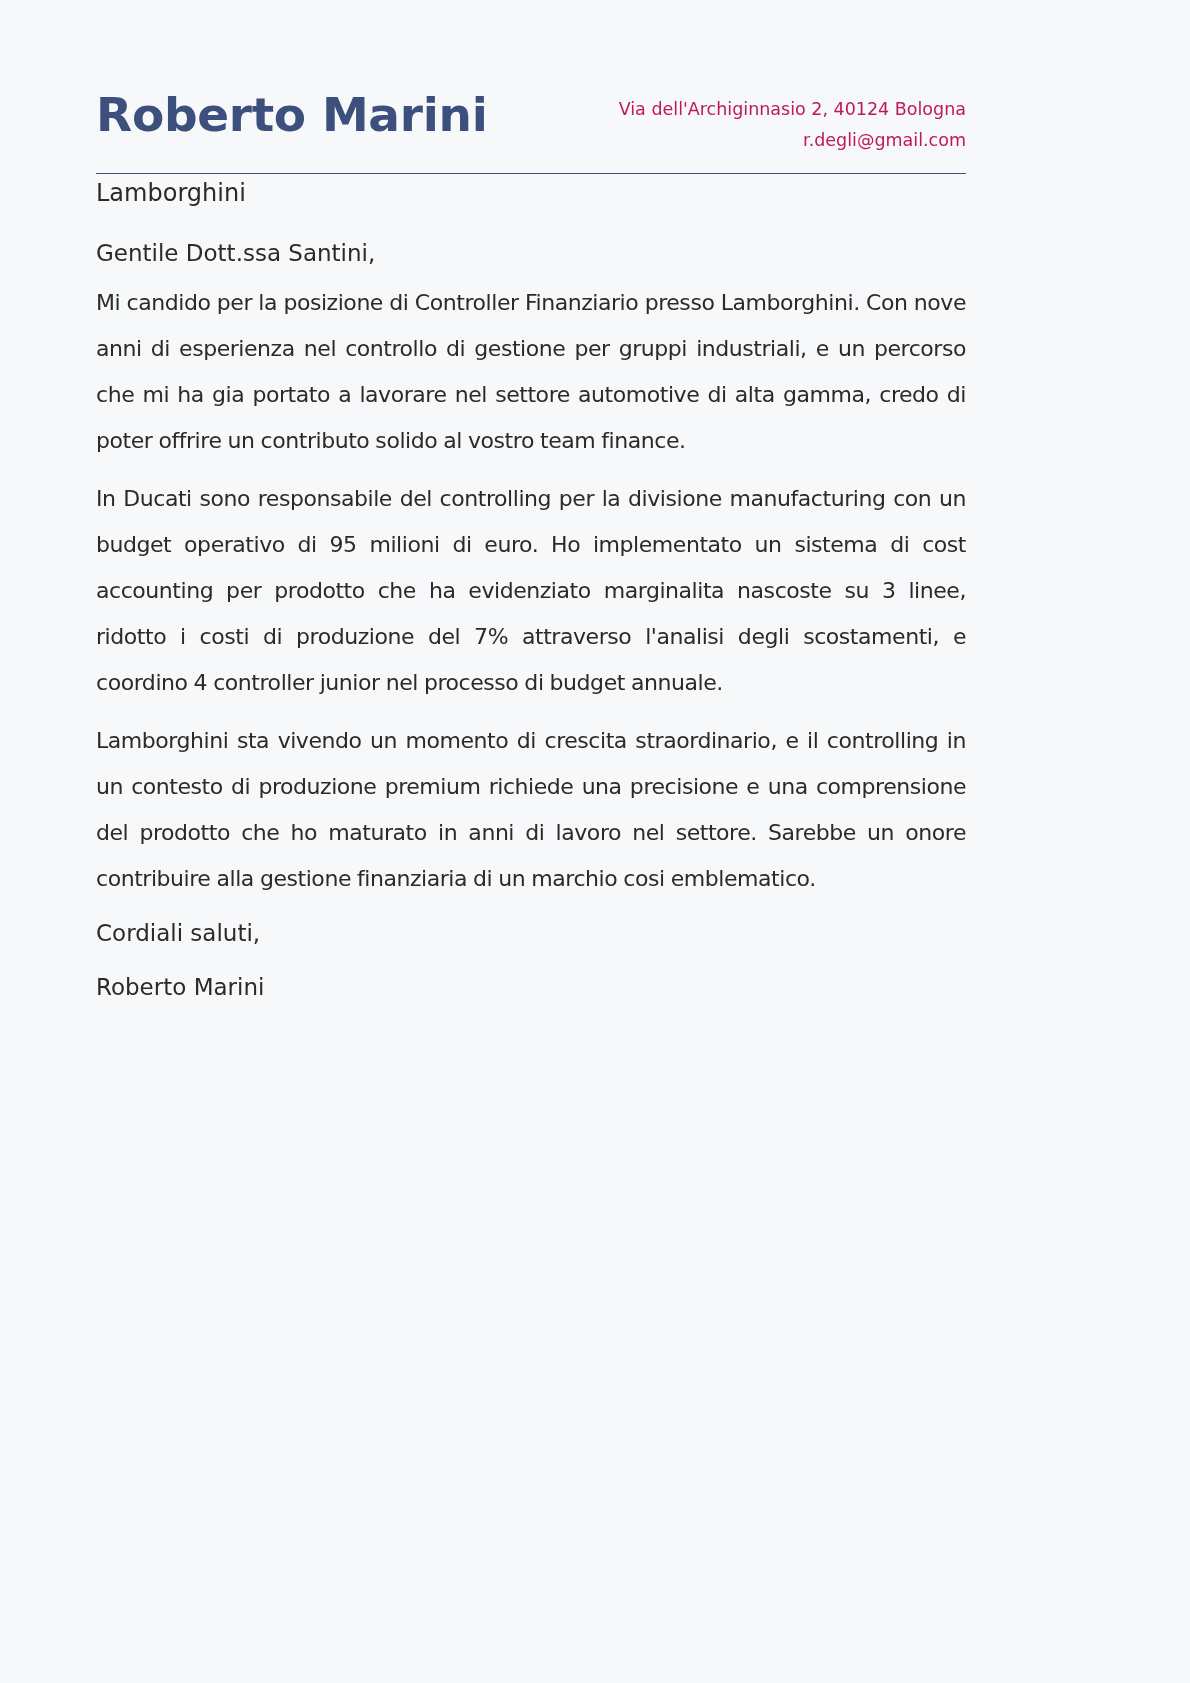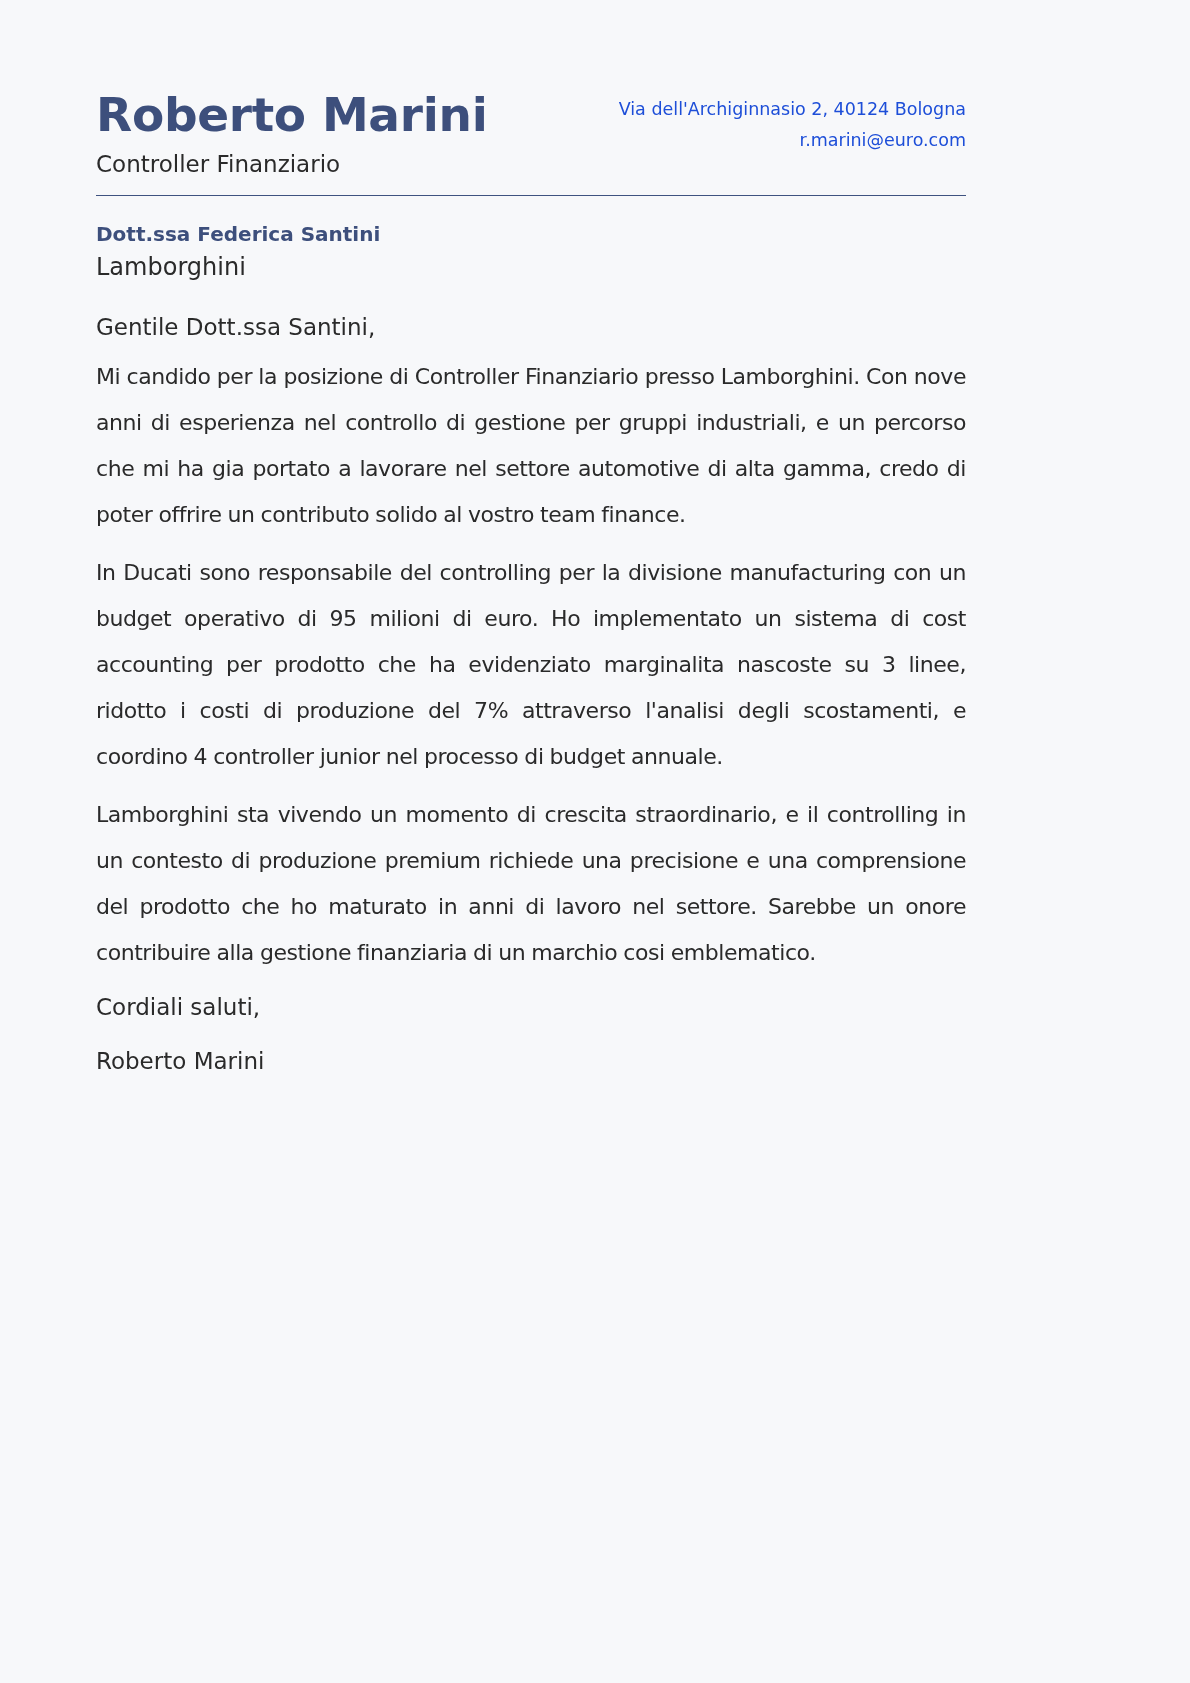--- a/index.html
+++ b/index.html
@@ -38,21 +38,21 @@
     .title {
       font-size: 23px;
       color: #2a2a2a;
       margin-top: 6px;
       line-height: 28px;
     }
     .contact {
       text-align: right;
       font-size: 17.5px;
       line-height: 31px;
-      color: #1d4ed8;
+      color: #be185d;
       padding-top: 8px;
     }
     .date {
       margin-top: 74px;
       font-size: 19px;
       line-height: 28px;
     }
     .recipient-name {
       margin-top: 24px;
       font-size: 20px;
@@ -89,30 +89,28 @@
       line-height: 30px;
     }
   </style>
 </head>
 <body>
 
 <div class="page">
   <header class="header">
     <div>
       <h1 class="name">Roberto Marini</h1>
-      <div class="title">Controller Finanziario</div>
     </div>
     <div class="contact">
       <div>Via dell'Archiginnasio 2, 40124 Bologna</div>
-      <div>r.marini@euro.com</div>
+      <div>r.degli@gmail.com</div>
     </div>
   </header>
 
 
-  <div class="recipient-name">Dott.ssa Federica Santini</div>
   <div class="recipient-company">Lamborghini</div>
 
   <div class="salutation">Gentile Dott.ssa Santini,</div>
 
   <p class="para" style="margin-bottom:0">Mi candido per la posizione di Controller Finanziario presso Lamborghini. Con nove anni di esperienza nel controllo di gestione per gruppi industriali, e un percorso che mi ha gia portato a lavorare nel settore automotive di alta gamma, credo di poter offrire un contributo solido al vostro team finance.</p>
   <p class="para" style="margin-bottom:0">In Ducati sono responsabile del controlling per la divisione manufacturing con un budget operativo di 95 milioni di euro. Ho implementato un sistema di cost accounting per prodotto che ha evidenziato marginalita nascoste su 3 linee, ridotto i costi di produzione del 7% attraverso l'analisi degli scostamenti, e coordino 4 controller junior nel processo di budget annuale.</p>
   <p class="para" style="margin-bottom:0">Lamborghini sta vivendo un momento di crescita straordinario, e il controlling in un contesto di produzione premium richiede una precisione e una comprensione del prodotto che ho maturato in anni di lavoro nel settore. Sarebbe un onore contribuire alla gestione finanziaria di un marchio cosi emblematico.</p>
 
   <div class="closing">Cordiali saluti,</div>
   <div class="signature">Roberto Marini</div>

